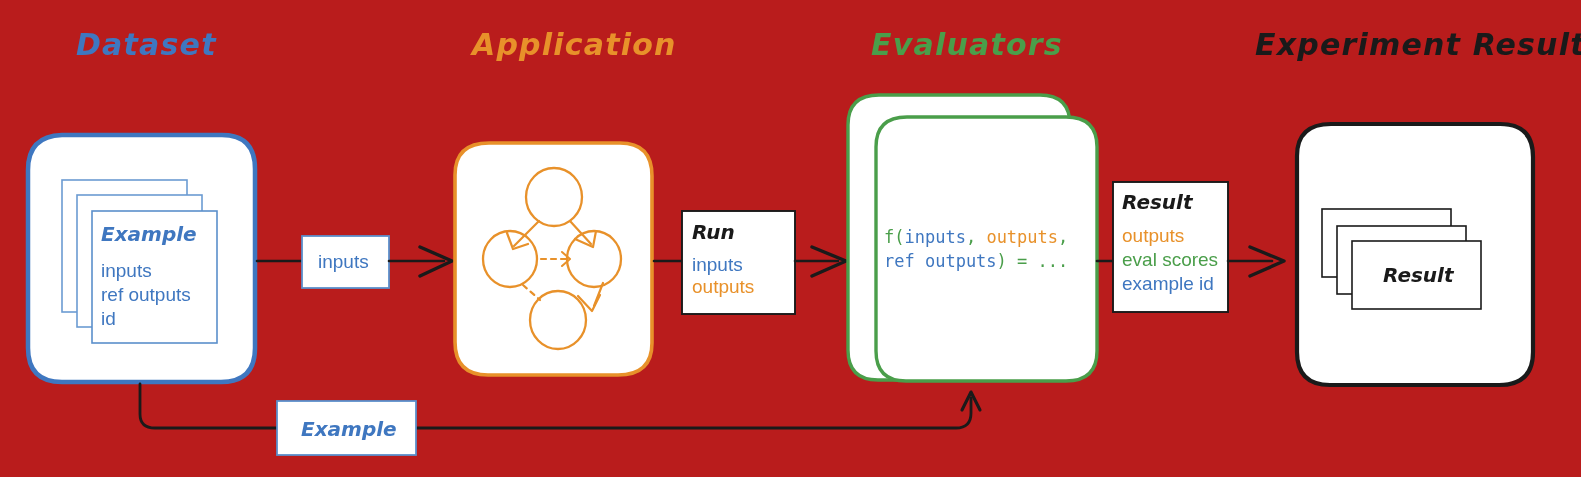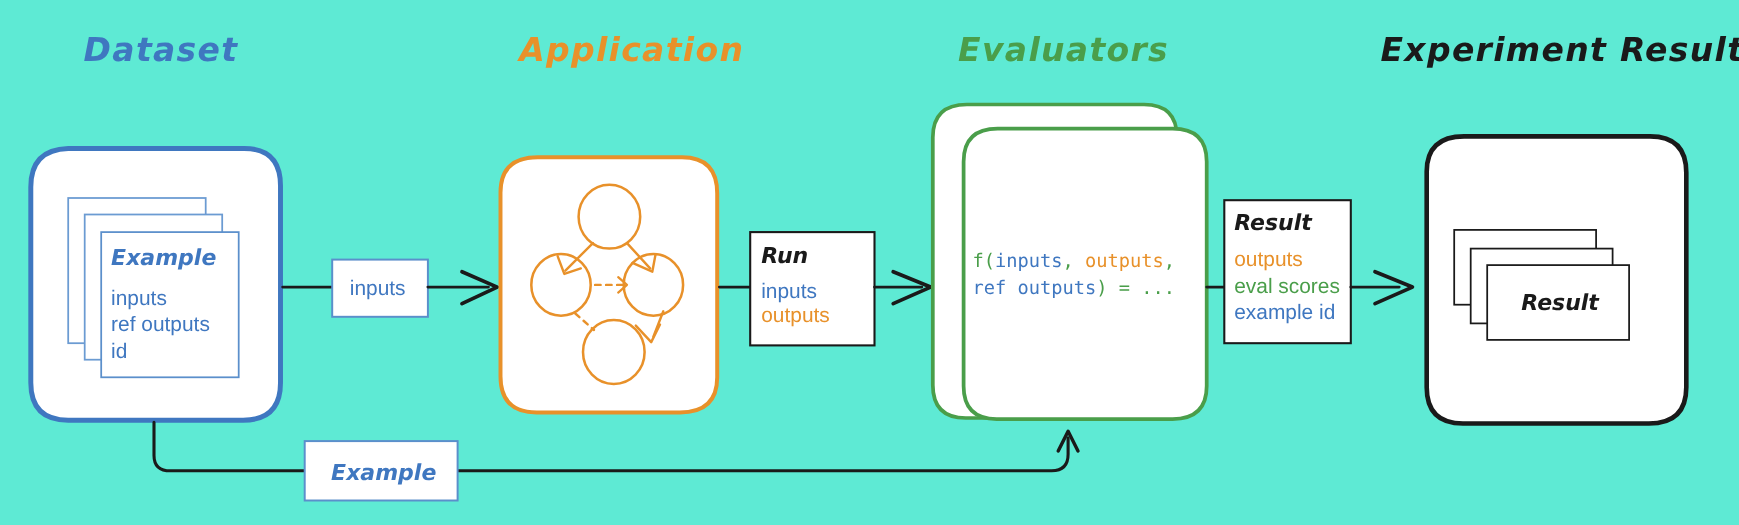--- a/index.html
+++ b/index.html
@@ -8,21 +8,21 @@
     padding: 0;
     background: #ffffff;
   }
   body {
     font-family: "Liberation Sans", sans-serif;
   }
   #canvas {
     position: relative;
     width: 1581px;
     height: 477px;
-    background: #5eead4;
+    background: #b91c1c;
     overflow: hidden;
     text-align: center;
   }
   svg#diagram {
     position: absolute;
     left: 0;
     top: 0;
     width: 1581px;
     height: 477px;
   }

